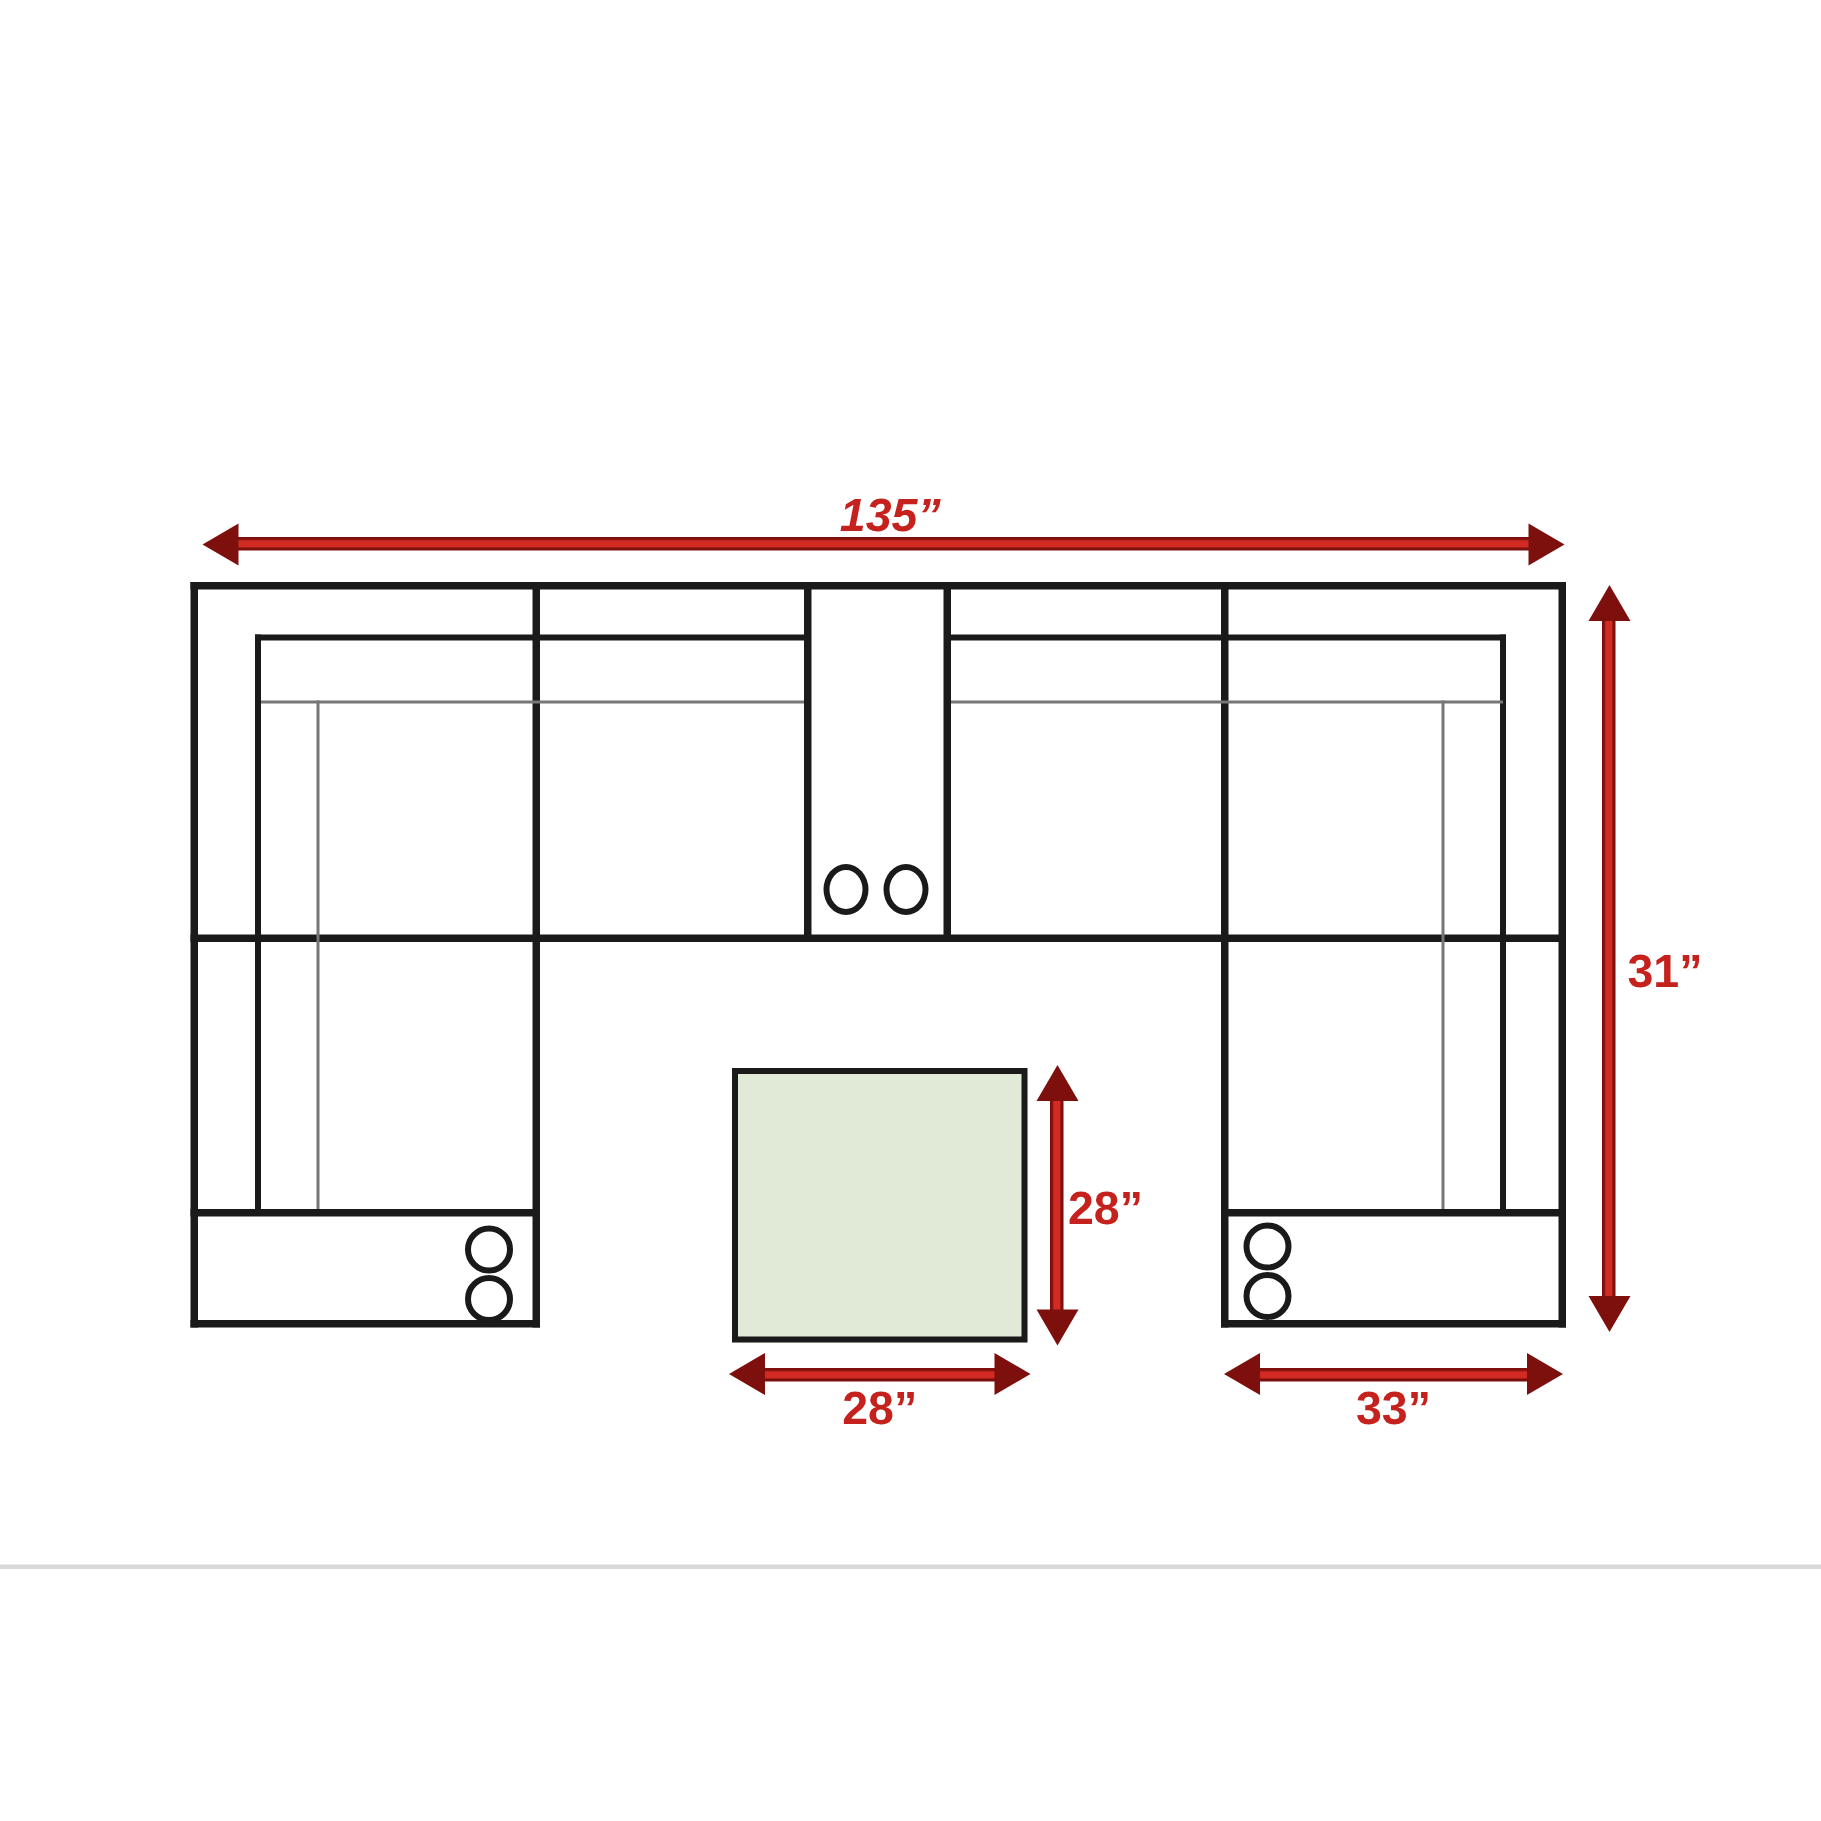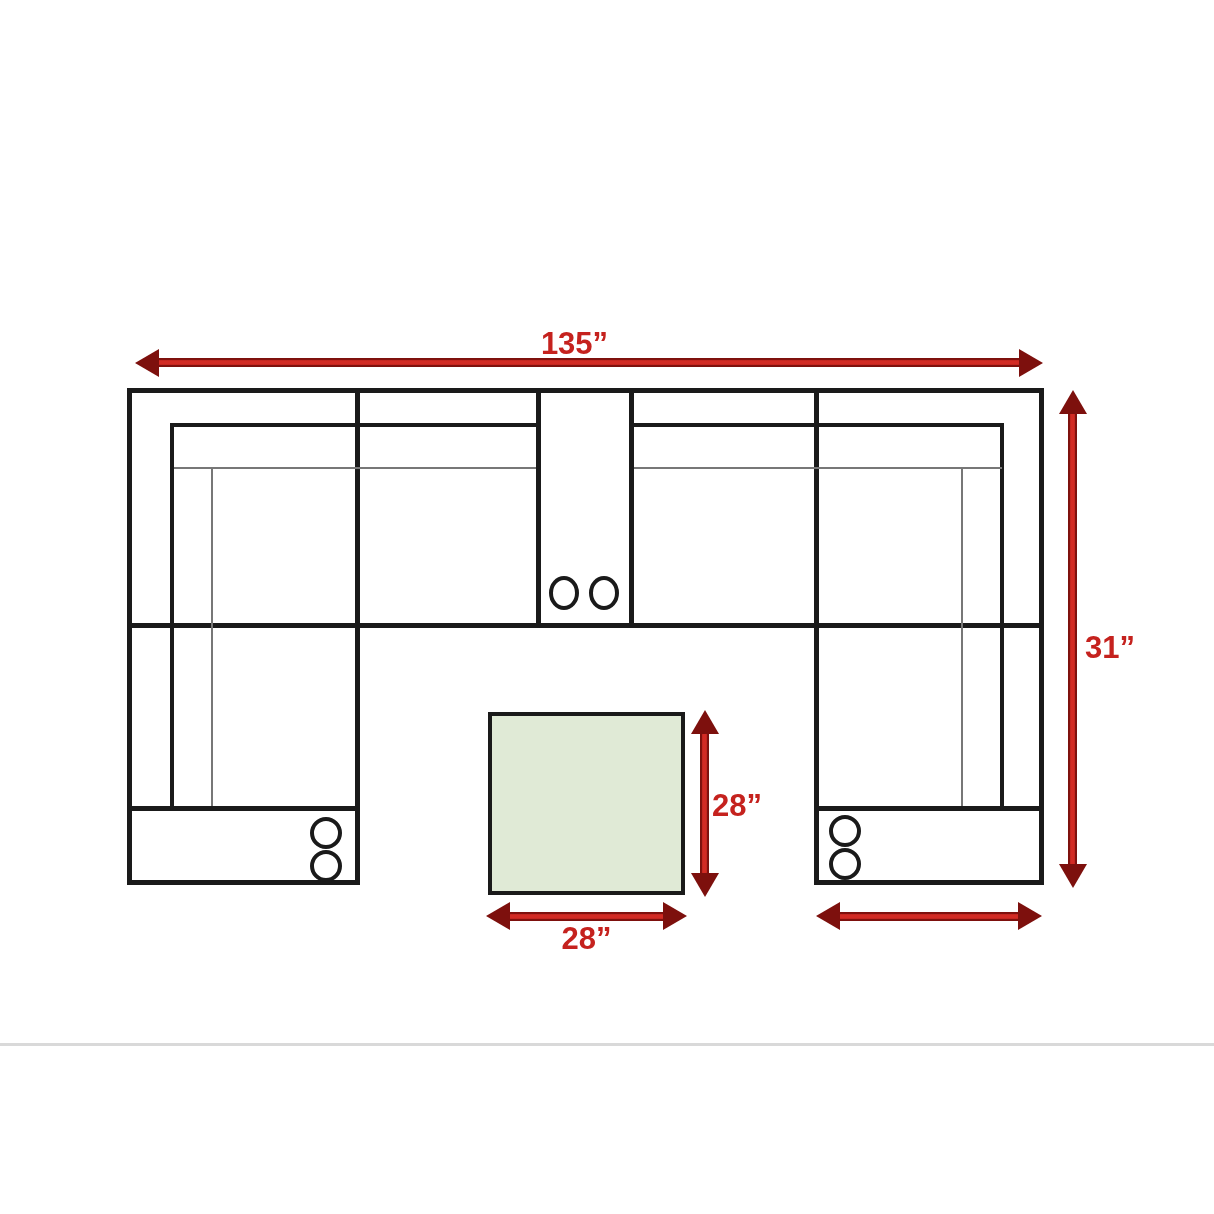--- a/index.html
+++ b/index.html
@@ -56,21 +56,21 @@
     background: var(--ottoman-green);
     border: 4px solid var(--line-black);
   }
   .separator { position: absolute; background: var(--separator-gray); }
 </style>
 </head>
 <body>
 
 <div class="canvas">
 
-  <div class="dim-label center" style="left:116px; top:326px; width:917px;">135”</div>
+  <div class="dim-label center" style="left:135px; top:326px; width:917px;font-style:italic;">135”</div>
   <div class="shaft-h" style="left:156px; top:358px; width:866px;"></div>
   <div class="ah ah-left" style="left:135px; top:349px;"></div>
   <div class="ah ah-right" style="left:1019px; top:349px;"></div>
 
   <div class="dim-label" style="left:1085px; top:630px;">31”</div>
   <div class="shaft-v" style="left:1068px; top:411px; height:455px;"></div>
   <div class="ah ah-up" style="left:1059px; top:390px;"></div>
   <div class="ah ah-down" style="left:1059px; top:864px;"></div>
 
   <div class="blk" style="left:127px; top:388px; width:917px; height:5px;"></div>
@@ -111,19 +111,20 @@
   <div class="dim-label" style="left:712px; top:788px;">28”</div>
   <div class="shaft-v" style="left:700px; top:730px; height:146px;"></div>
   <div class="ah ah-up" style="left:691px; top:710px;"></div>
   <div class="ah ah-down" style="left:691px; top:873px;"></div>
 
   <div class="dim-label center" style="left:488px; top:921px; width:197px;">28”</div>
   <div class="shaft-h" style="left:505px; top:912px; width:162px;"></div>
   <div class="ah ah-left" style="left:486px; top:902px;"></div>
   <div class="ah ah-right" style="left:663px; top:902px;"></div>
 
+  <div class="dim-label center" style="left:814px; top:921px; width:230px;">33”</div>
   <div class="shaft-h" style="left:836px; top:912px; width:186px;"></div>
   <div class="ah ah-left" style="left:816px; top:902px;"></div>
   <div class="ah ah-right" style="left:1018px; top:902px;"></div>
 
   <div class="separator" style="left:0px; top:1043px; width:1214px; height:3px;"></div>
 
 </div>
 
 </body></html>

